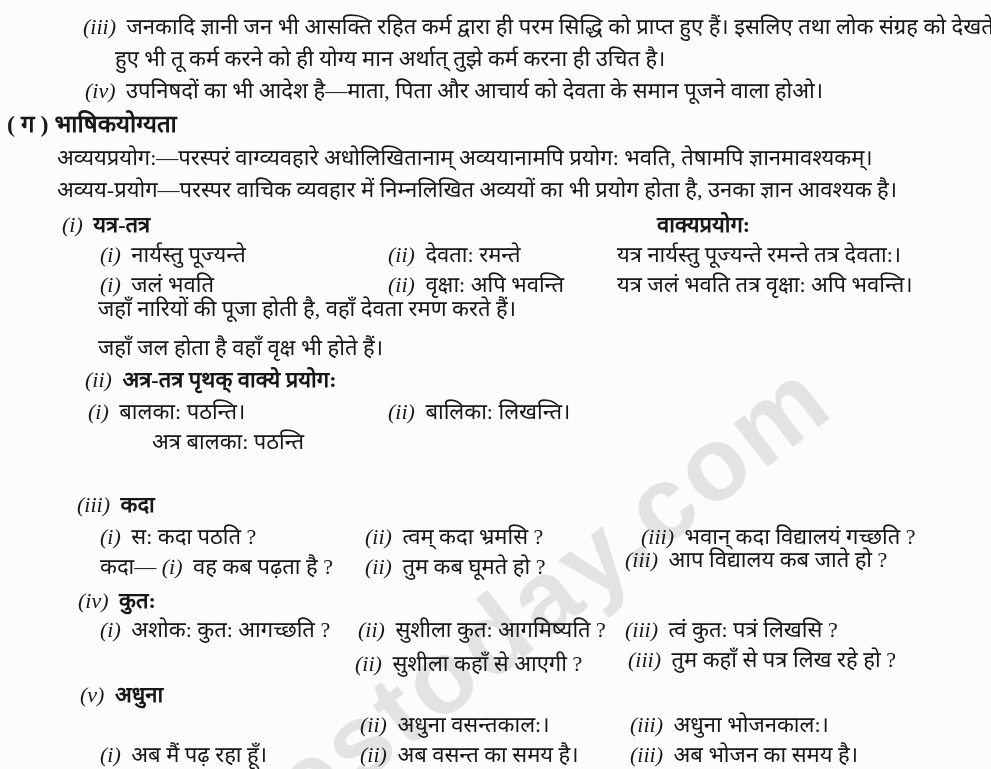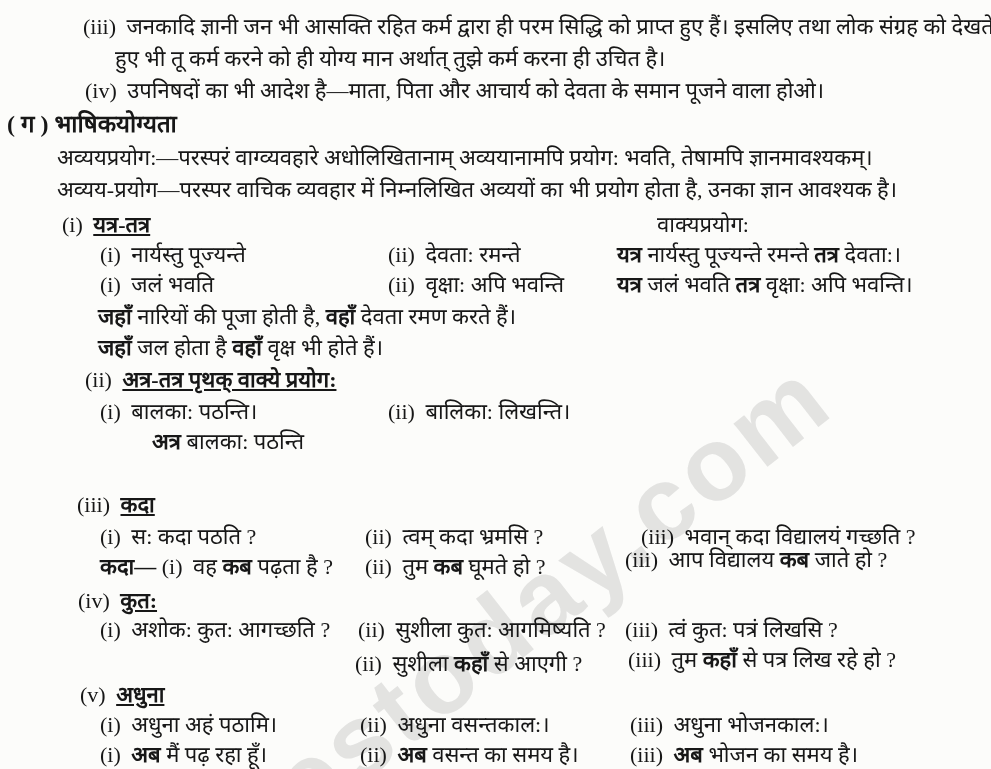--- a/index.html
+++ b/index.html
@@ -3,25 +3,25 @@
 <meta charset="utf-8">
 <style>
   html,body{margin:0;padding:0;background:#ffffff;}
   .page{
     position:relative;width:991px;height:769px;overflow:hidden;
     background:#fcfcfa;
     font-family:"Liberation Serif","DejaVu Serif",serif;
     font-size:22px;color:#171717;
   }
   .ln{position:absolute;white-space:nowrap;line-height:1.25;z-index:2;}
-  .mk{margin-right:5px;}
-  .b{font-weight:bold;}
+  .mk{font-style:italic;margin-right:5px;}
+  .b{font-weight:normal;}
   .head{font-weight:bold;font-size:24px;}
-  .sectitle{font-weight:bold;text-decoration:underline;}
-  .usehead{font-weight:normal;}
+  .sectitle{font-weight:bold;}
+  .usehead{font-weight:bold;}
   .sanline{font-weight:normal;}
   .watermark{
     position:absolute;left:-60px;top:598px;width:1010px;height:150px;
     display:flex;align-items:center;justify-content:center;
     transform:rotate(-38deg);
     font-family:"Liberation Sans","DejaVu Sans",sans-serif;
     font-size:104px;font-weight:bold;letter-spacing:4px;
     color:rgba(170,170,170,0.30);z-index:1;user-select:none;
   }
 </style>
@@ -88,38 +88,38 @@
     <span class="b">यत्र</span>
     <span>जलं भवति</span>
     <span class="b">तत्र</span>
     <span>वृक्षा: अपि भवन्ति।</span>
   </div>
   <div class="ln" style="left:388px;top:271px">
     <span class="mk">(ii)</span>
     <span>वृक्षा: अपि भवन्ति</span>
   </div>
 
-  <div class="ln" style="left:98px;top:303px">
+  <div class="ln" style="left:98px;top:295px">
     <span class="b">जहाँ</span>
     <span>नारियों की पूजा होती है,</span>
     <span class="b">वहाँ</span>
     <span>देवता रमण करते हैं।</span>
   </div>
   <div class="ln" style="left:98px;top:334px">
     <span class="b">जहाँ</span>
     <span>जल होता है</span>
     <span class="b">वहाँ</span>
     <span>वृक्ष भी होते हैं।</span>
   </div>
 
   <div class="ln" style="left:85px;top:366px">
     <span class="mk">(ii)</span>
     <span class="sectitle">अत्र-तत्र पृथक् वाक्ये प्रयोग:</span>
   </div>
-  <div class="ln" style="left:100px;top:398px">
+  <div class="ln" style="left:88px;top:398px">
     <span class="mk">(i)</span>
     <span>बालका: पठन्ति।</span>
   </div>
   <div class="ln" style="left:388px;top:398px">
     <span class="mk">(ii)</span>
     <span>बालिका: लिखन्ति।</span>
   </div>
   <div class="ln" style="left:152px;top:428px">
     <span class="b">अत्र</span>
     <span>बालका: पठन्ति</span>
@@ -187,24 +187,20 @@
     <span class="mk">(iii)</span>
     <span>तुम</span>
     <span class="b">कहाँ</span>
     <span>से पत्र लिख रहे हो ?</span>
   </div>
 
   <div class="ln" style="left:80px;top:681px">
     <span class="mk">(v)</span>
     <span class="sectitle">अधुना</span>
   </div>
-  <div class="ln" style="left:100px;top:711px">
-    <span class="mk">(i)</span>
-    <span>अधुना अहं पठामि।</span>
-  </div>
   <div class="ln" style="left:360px;top:711px">
     <span class="mk">(ii)</span>
     <span>अधुना वसन्तकाल:।</span>
   </div>
   <div class="ln" style="left:630px;top:711px">
     <span class="mk">(iii)</span>
     <span>अधुना भोजनकाल:।</span>
   </div>
   <div class="ln" style="left:100px;top:741px">
     <span class="mk">(i)</span>

